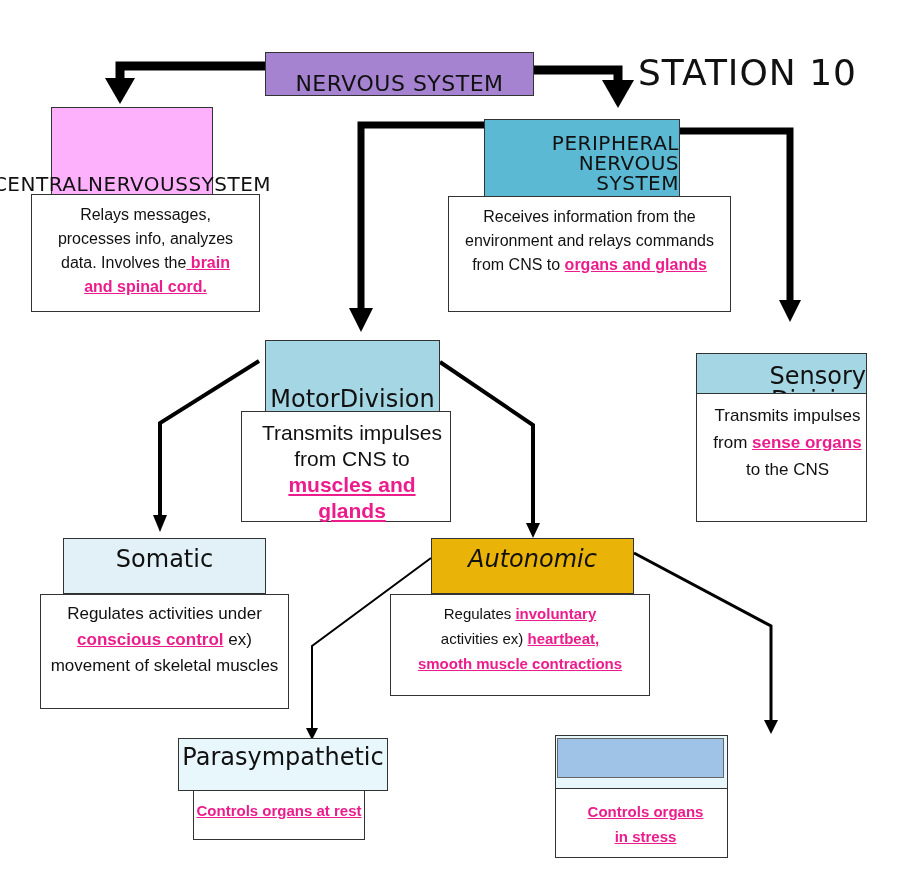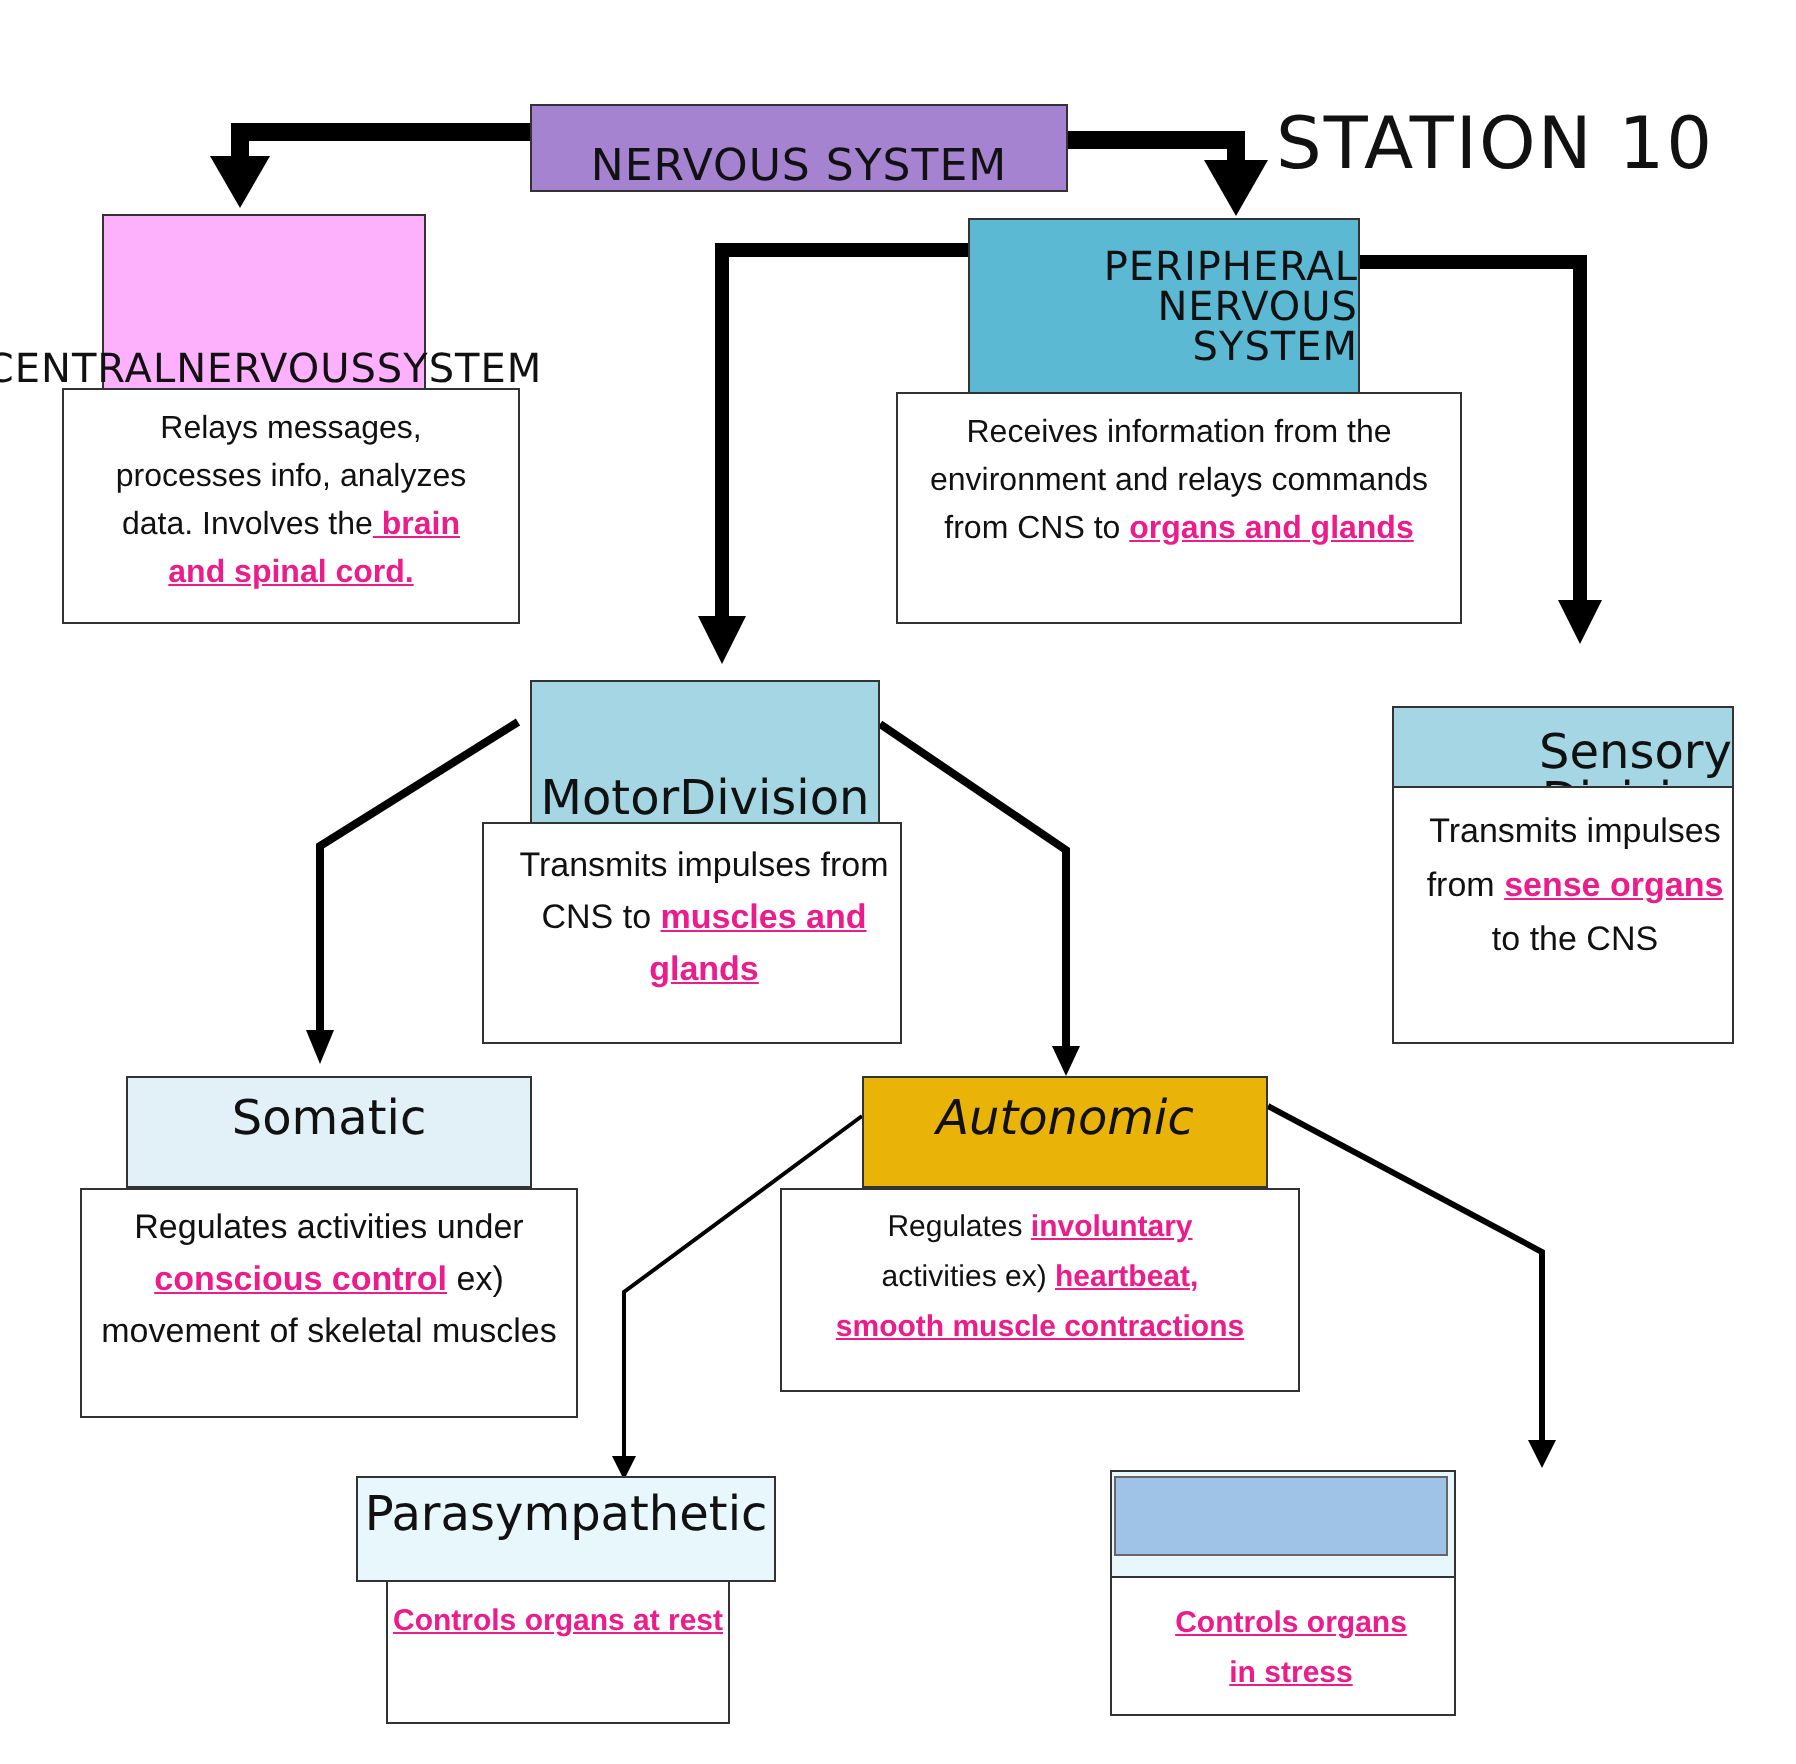--- a/index.html
+++ b/index.html
@@ -60,34 +60,34 @@
 
 <div class="box head caps" style="left:51px; top:107px; width:162px; height:88px; background:#fdb0fc; font-size:20px; flex-direction:row;">
   <span>CENTRAL</span>
   <span>NERVOUS</span>
   <span>SYSTEM</span>
 </div>
 <div class="box desc" style="left:31px; top:194px; width:229px; height:118px; padding-left:14px; padding-right:14px;">
   <div><span>Relays messages, processes info, analyzes data. Involves the</span><span class="hl"> brain and  spinal cord.</span></div>
 </div>
 
-<div class="box head caps" style="left:484px; top:109px; width:196px; height:88px; background:#5bb9d4; font-size:20px; flex-direction:column;">
+<div class="box head caps" style="left:484px; top:119px; width:196px; height:88px; background:#5bb9d4; font-size:20px; flex-direction:column;">
   <span>PERIPHERAL</span>
   <span>NERVOUS</span>
   <span>SYSTEM</span>
 </div>
 <div class="box desc" style="left:448px; top:196px; width:283px; height:116px; padding-left:10px; padding-right:10px;">
   <div><span>Receives information from the environment and relays commands from CNS to </span><span class="hl">organs and glands</span></div>
 </div>
 
 <div class="box head" style="left:265px; top:340px; width:175px; height:72px; background:#a4d6e3; font-size:24px; flex-direction:row;">
   <span>Motor</span>
   <span>Division</span>
 </div>
-<div class="box desc" style="left:241px; top:411px; width:210px; height:111px; font-size:17px; line-height:26px; padding-left:12px; padding-right:0;">
+<div class="box desc" style="left:241px; top:411px; width:210px; height:111px; font-size:21px; line-height:26px; padding-left:12px; padding-right:0;">
   <div><span>Transmits impulses from CNS to </span><span class="hl">muscles and  glands</span></div>
 </div>
 
 <div class="box head" style="left:696px; top:324px; width:171px; height:70px; background:#a4d6e3; font-size:24px; flex-direction:column;margin-top:29px;">
   <span>Sensory</span>
   <span>Division</span>
 </div>
 <div class="box desc" style="left:696px; top:393px; width:171px; height:129px; font-size:17px; line-height:27px; padding-left:12px; padding-right:0;">
   <div><span>Transmits impulses from </span><span class="hl">sense organs </span><span>to the CNS</span></div>
 </div>
@@ -102,21 +102,21 @@
 <div class="box head" style="left:431px; top:538px; width:203px; height:56px; background:#eab308; font-size:24px; align-items:flex-start; padding-top:8px;font-style:italic;">
   <span>Autonomic</span>
 </div>
 <div class="box desc" style="left:390px; top:594px; width:260px; height:102px; font-size:15px; line-height:25px; padding-top:6px; padding-left:22px; padding-right:22px;">
   <div><span>Regulates </span><span class="hl">involuntary</span><span> activities ex) </span><span class="hl">heartbeat, smooth muscle contractions</span></div>
 </div>
 
 <div class="box head" style="left:178px; top:738px; width:210px; height:53px; background:#e8f7fc; font-size:24px; align-items:flex-start; padding-top:6px;">
   <span>Parasympathetic</span>
 </div>
-<div class="box desc" style="left:193px; top:790px; width:172px; height:72px; font-size:15px; line-height:24px; padding-top:8px;">
+<div class="box desc" style="left:193px; top:790px; width:172px; height:50px; font-size:15px; line-height:24px; padding-top:8px;">
   <div><span class="hl">Controls organs at rest</span></div>
 </div>
 
 <div class="box" style="left:555px; top:735px; width:173px; height:54px; background:#e8f7fc;">
   <div style="position:absolute; left:1px; top:2px; right:3px; height:40px; background:#9fc3e7; border:1px solid #666; box-sizing:border-box;"></div>
 </div>
 <div class="box desc" style="left:555px; top:788px; width:173px; height:70px; font-size:15px; line-height:25px; padding-top:10px; padding-left:26px; padding-right:18px;">
   <div><span class="hl">Controls organs in stress</span></div>
 </div>
 

